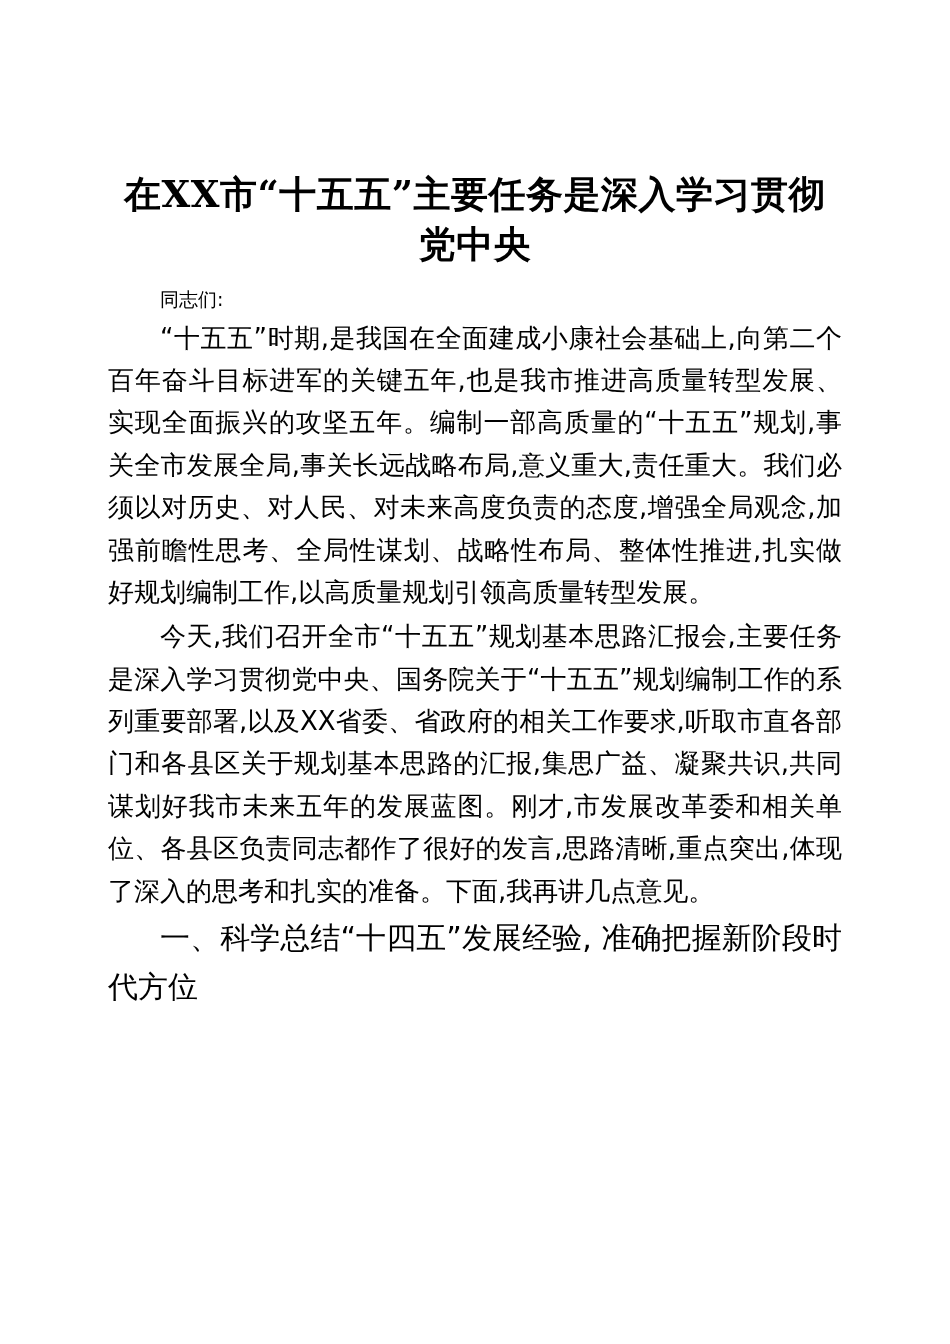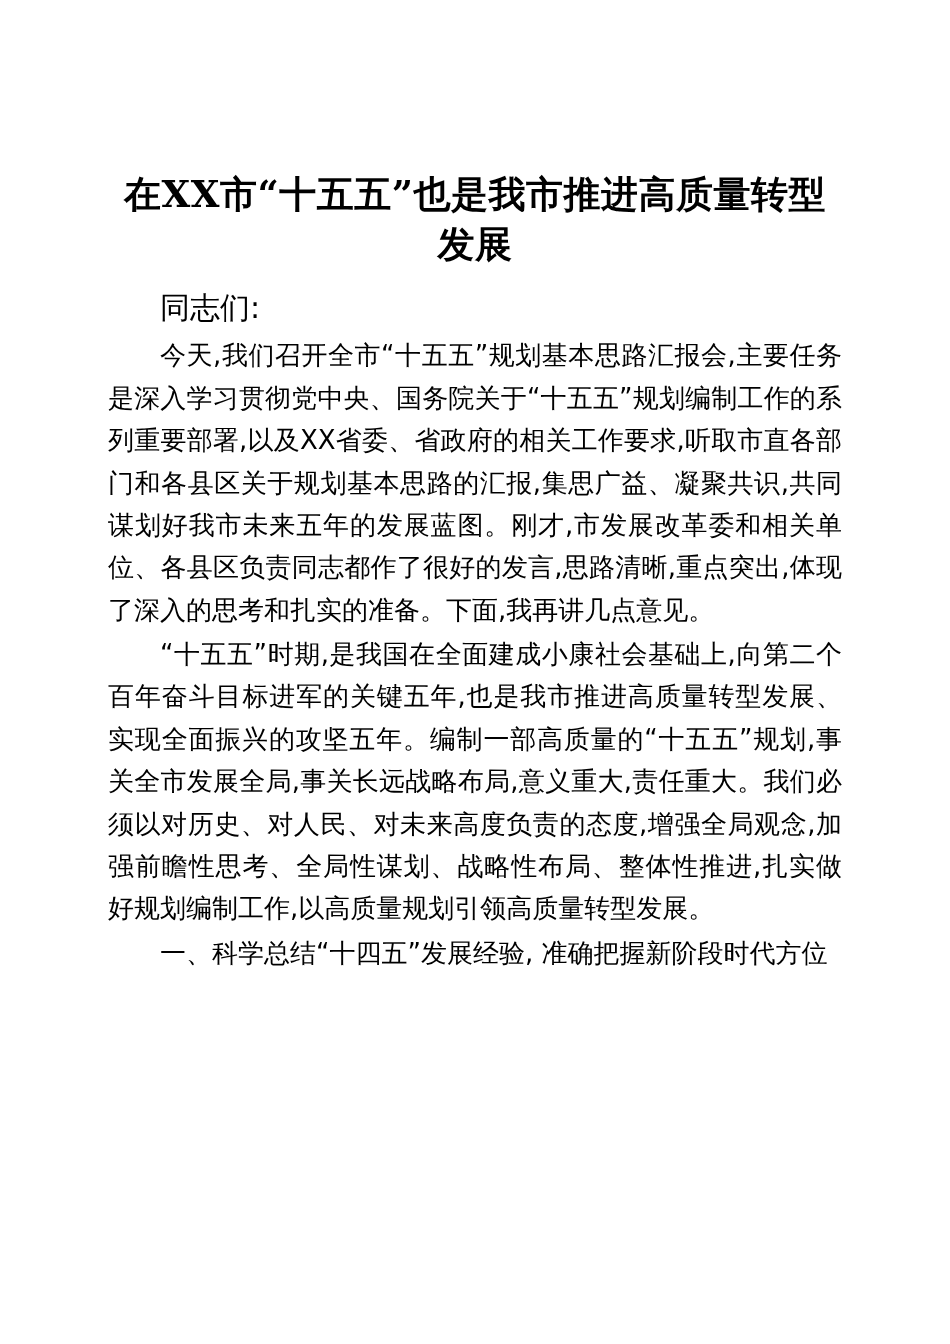--- a/index.html
+++ b/index.html
@@ -24,53 +24,53 @@
   .doc-title {
     font-family: "DejaVu Serif", "Liberation Serif", serif;
     font-weight: bold;
     font-size: 37px;
     line-height: 1.35;
     text-align: center;
     margin: 0 0 14px 0;
     letter-spacing: 0.5px;
   }
   .salutation {
-    font-size: 30px;
+    font-size: 19px;
     line-height: 1.62;
     margin: 0 0 2px 0;
     text-indent: 52px;
     letter-spacing: 0px;
   }
   .body-para {
     font-size: 26px;
     line-height: 1.63;
     margin: 0 0 2px 0;
     text-indent: 52px;
     text-align: justify;
     text-justify: inter-ideograph;
     letter-spacing: 0px;
   }
   .section-head {
-    font-size: 26px;
+    font-size: 30px;
     line-height: 1.63;
     margin: 0 0 2px 0;
     text-indent: 52px;
     text-align: justify;
     letter-spacing: 0px;
   }
 </style>
 </head>
 <body>
 
 <div class="page">
 
-  <h1 class="doc-title">在XX市“十五五”也是我市推进高质量转型发展</h1>
+  <h1 class="doc-title">在XX市“十五五”主要任务是深入学习贯彻党中央</h1>
 
   <p class="salutation">同志们:</p>
 
+  <p class="body-para">“十五五”时期,是我国在全面建成小康社会基础上,向第二个百年奋斗目标进军的关键五年,也是我市推进高质量转型发展、实现全面振兴的攻坚五年。编制一部高质量的“十五五”规划,事关全市发展全局,事关长远战略布局,意义重大,责任重大。我们必须以对历史、对人民、对未来高度负责的态度,增强全局观念,加强前瞻性思考、全局性谋划、战略性布局、整体性推进,扎实做好规划编制工作,以高质量规划引领高质量转型发展。</p>
+
   <p class="body-para">今天,我们召开全市“十五五”规划基本思路汇报会,主要任务是深入学习贯彻党中央、国务院关于“十五五”规划编制工作的系列重要部署,以及XX省委、省政府的相关工作要求,听取市直各部门和各县区关于规划基本思路的汇报,集思广益、凝聚共识,共同谋划好我市未来五年的发展蓝图。刚才,市发展改革委和相关单位、各县区负责同志都作了很好的发言,思路清晰,重点突出,体现了深入的思考和扎实的准备。下面,我再讲几点意见。</p>
-
-  <p class="body-para">“十五五”时期,是我国在全面建成小康社会基础上,向第二个百年奋斗目标进军的关键五年,也是我市推进高质量转型发展、实现全面振兴的攻坚五年。编制一部高质量的“十五五”规划,事关全市发展全局,事关长远战略布局,意义重大,责任重大。我们必须以对历史、对人民、对未来高度负责的态度,增强全局观念,加强前瞻性思考、全局性谋划、战略性布局、整体性推进,扎实做好规划编制工作,以高质量规划引领高质量转型发展。</p>
 
   <p class="section-head">一、科学总结“十四五”发展经验, 准确把握新阶段时代方位</p>
 
 
 </div>
 
 </body></html>

